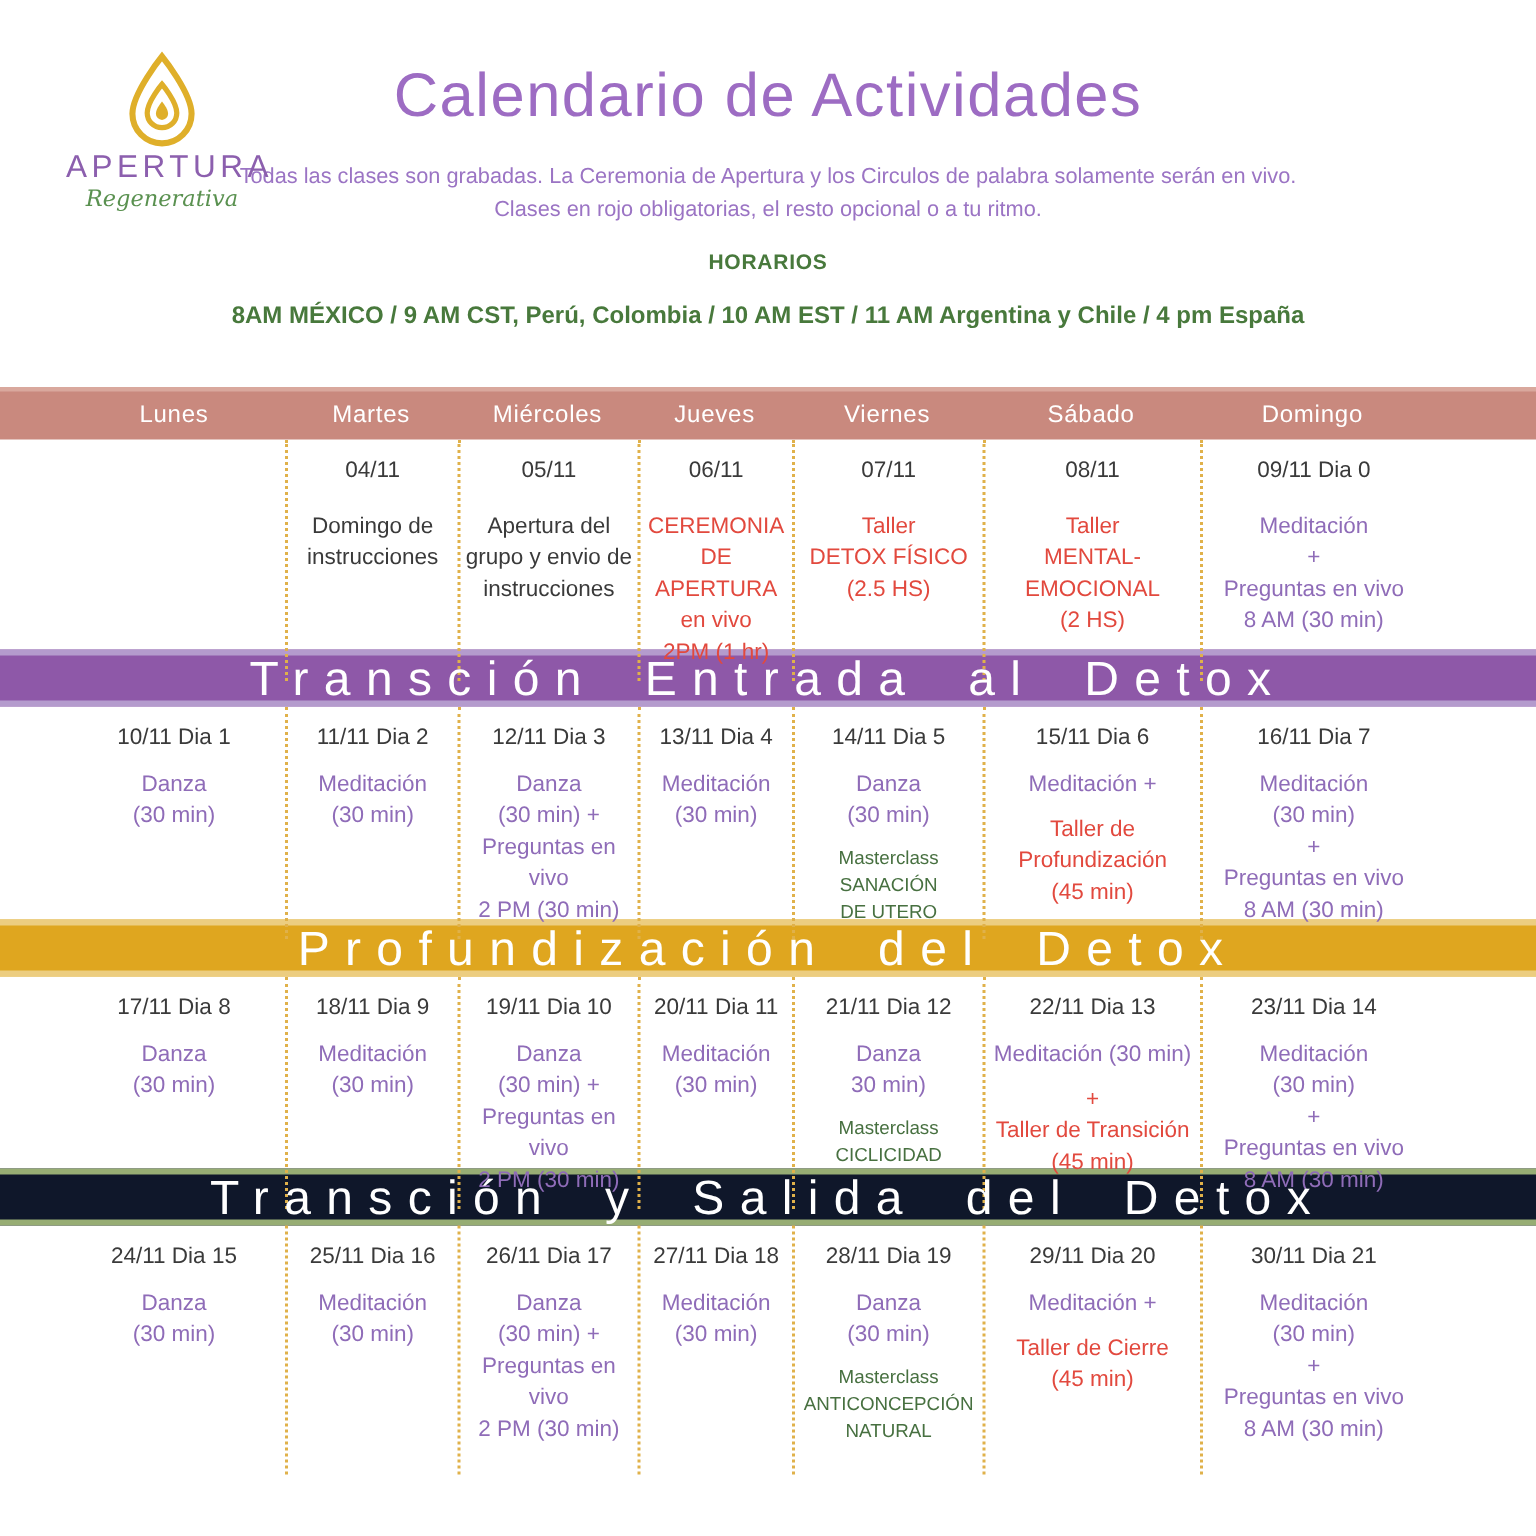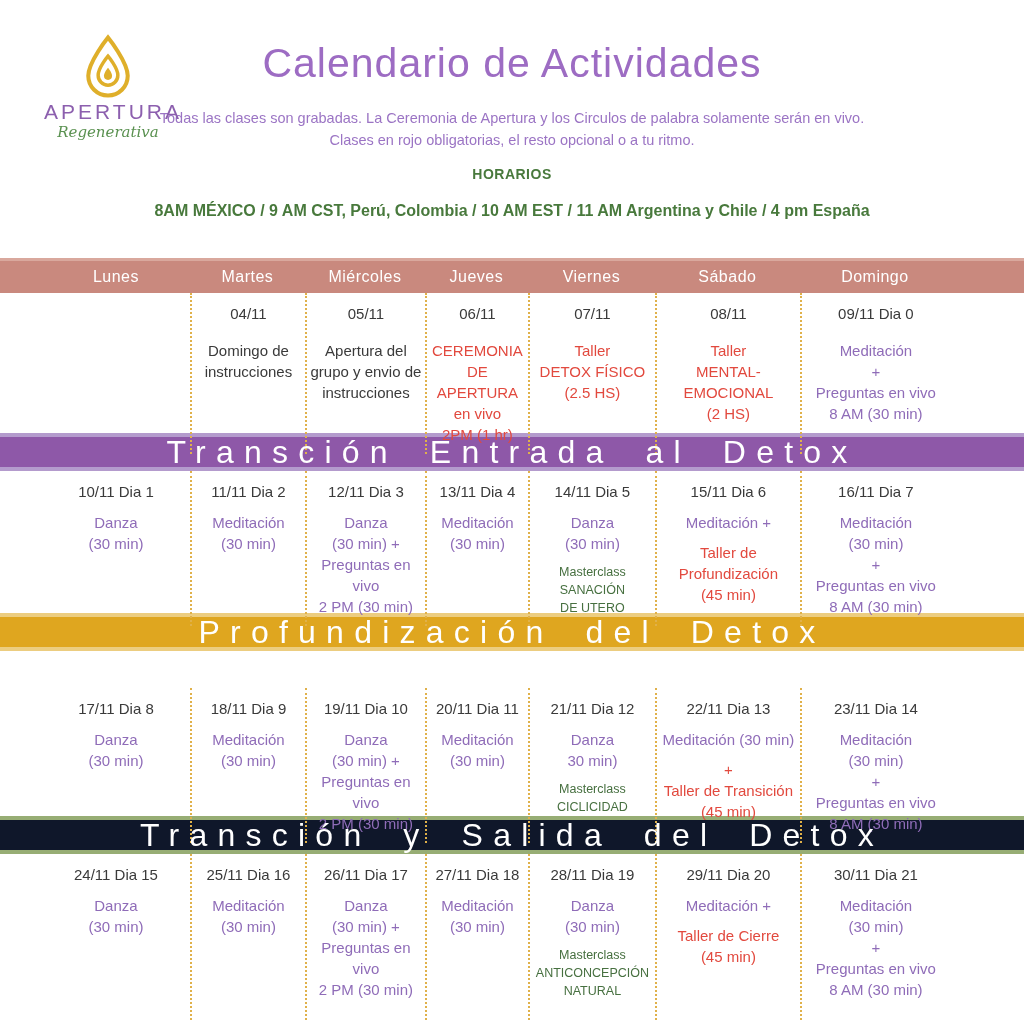--- a/index.html
+++ b/index.html
@@ -22,21 +22,21 @@
   .horarios-detail{margin-top:20px;text-align:center;font-size:16px;font-weight:bold;
                    color:var(--horarios-green);}
 
   
   .cal-header,.week{display:grid;
       grid-template-columns:18.55% 11.23% 11.72% 10.06% 12.4% 14.16% 21.88%;}
   .cal-header{height:35px;background:var(--band-rose);border-top:3px solid #d9a89d;box-sizing:border-box;}
   .day{display:flex;align-items:center;justify-content:center;color:#fff;font-size:16px;
        letter-spacing:.5px;}
   .week{box-sizing:border-box;}
-  .w0{height:140px;} .w1{height:142px;} .w2{height:128px;margin-top:37px;} .w3{height:166px;}
+  .w0{height:140px;} .w1{height:142px;} .w2{height:128px;} .w3{height:166px;}
   .cell{box-sizing:border-box;text-align:center;padding-top:11px;font-size:15px;}
   .week .cell:not(:first-child){border-left:2px dotted var(--dotted-gold);}
   .col0{padding-left:42px;} .col6{padding-right:74px;}
   .date{color:var(--date-text);margin-bottom:11px;line-height:19px;}
   .w0 .date{margin-bottom:17px;}
   .group{margin-bottom:9px;}
   .line{line-height:21px;}
   .c-dark{color:var(--date-text);}
   .c-purple{color:var(--activity-purple);}
   .c-red{color:var(--mandatory-red);}

